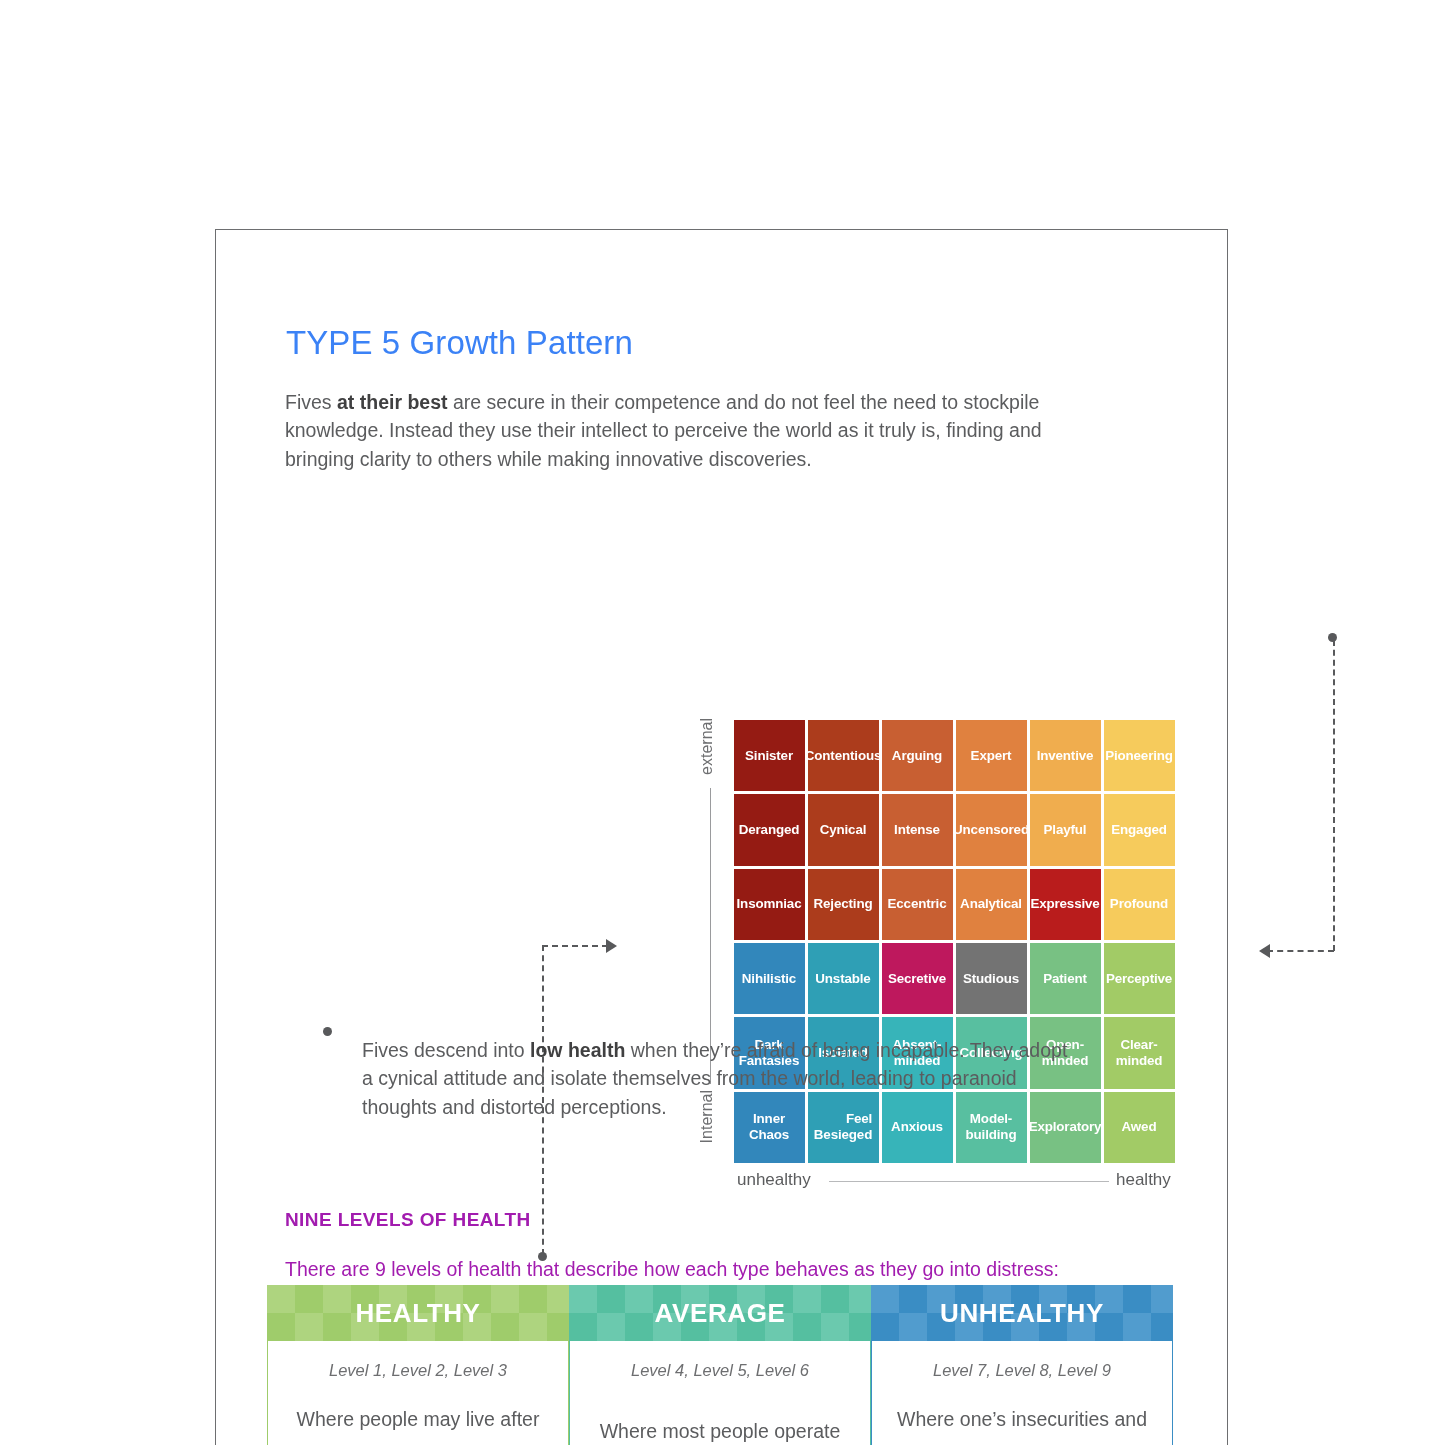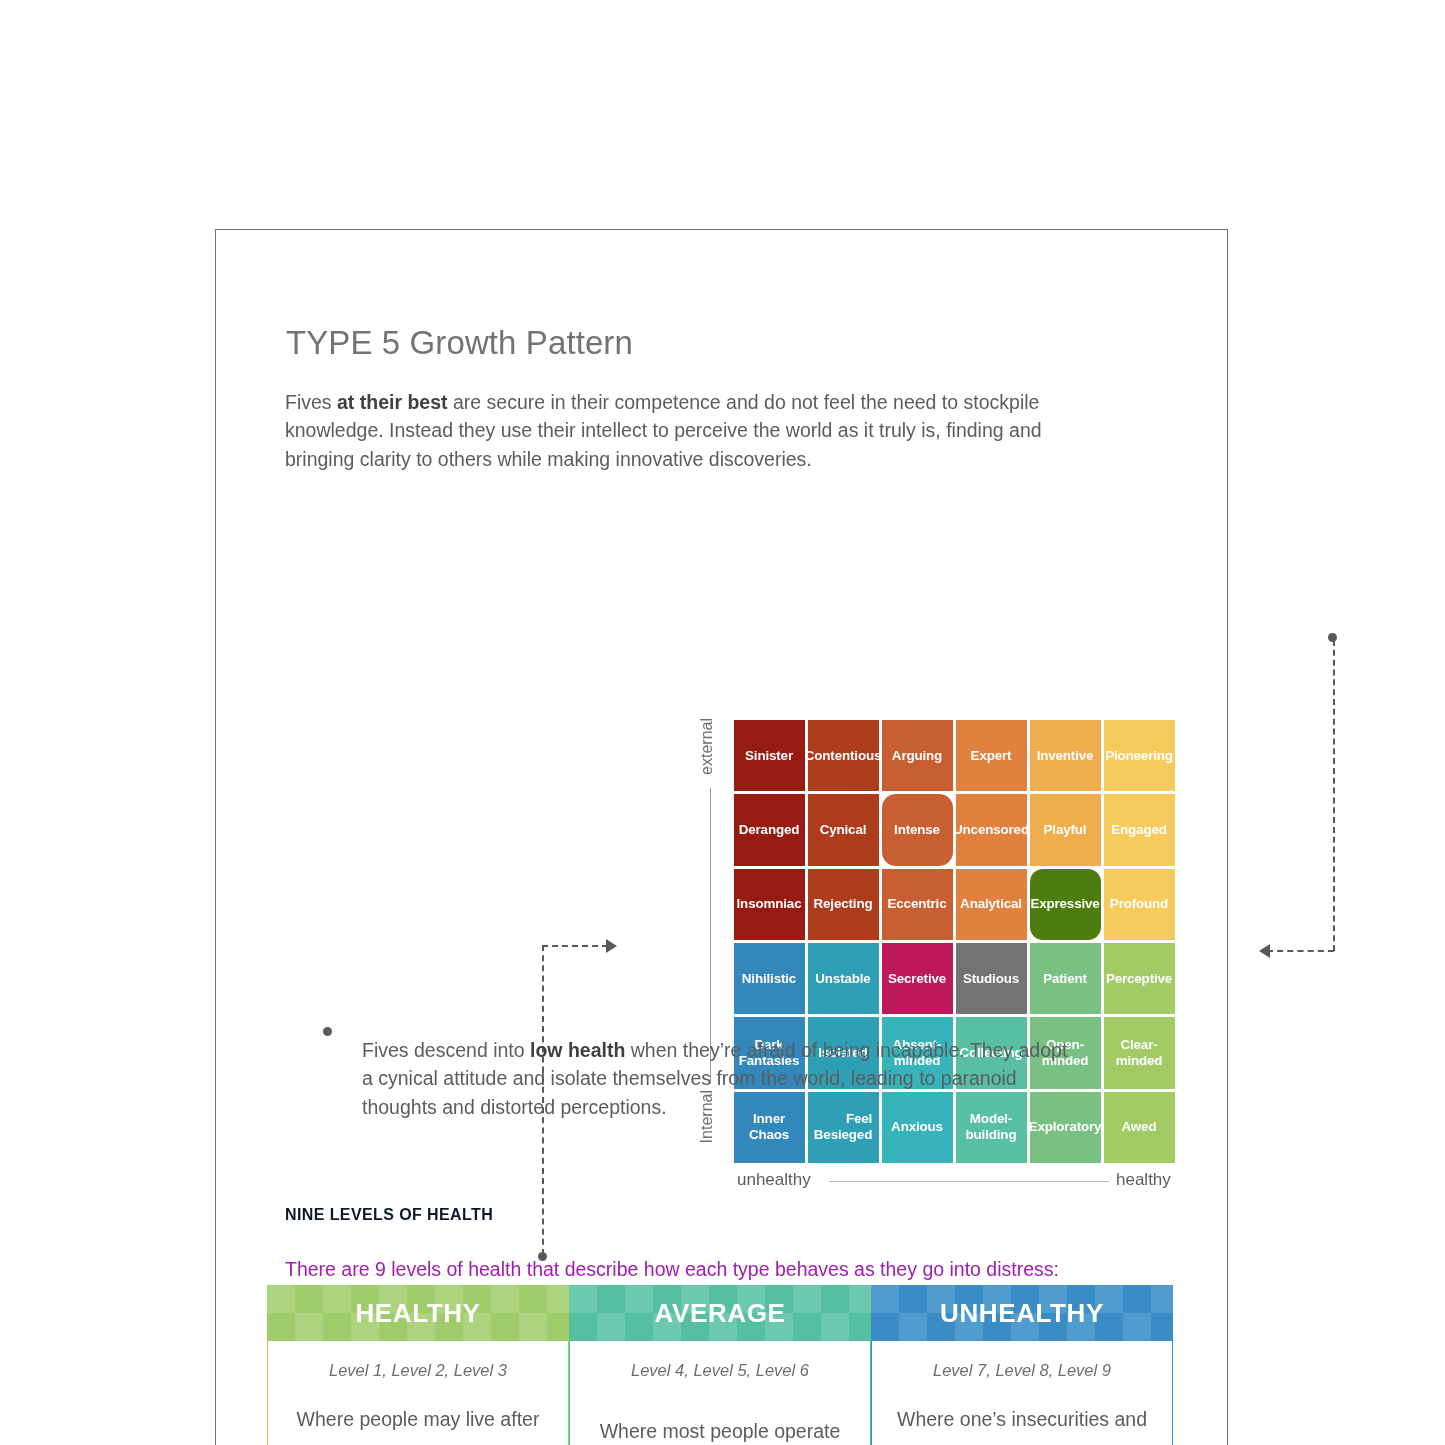--- a/index.html
+++ b/index.html
@@ -29,21 +29,21 @@
     background: #fff;
   }
 
   
   #page-title {
     position: absolute;
     left: 70px;
     top: 72px;
     font-size: 33px;
     font-weight: 400;
-    color: #737373;
+    color: #3b82f6;
     letter-spacing: .1px;
     white-space: nowrap;
   }
 
   #intro-paragraph {
     position: absolute;
     left: 69px;
     top: 138px;
     width: 830px;
     font-size: 19.5px;
@@ -70,24 +70,24 @@
     width: 9px;
     height: 9px;
     border-radius: 50%;
     background: #58595b;
   }
 
   #section-heading {
     position: absolute;
     left: 69px;
     top: 963px;
-    font-size: 16px;
+    font-size: 19px;
     font-weight: 700;
     letter-spacing: .4px;
-    color: #0f172a;
+    color: #a21caf;
     white-space: nowrap;
     text-align: center;
   }
 
   #section-subtitle {
     position: absolute;
     left: 69px;
     top: 1008px;
     font-size: 19.5px;
     color: #a21caf;
@@ -279,31 +279,31 @@
         <div class="matrix-cell" style="background: rgb(149, 27, 19);">Sinister</div>
         <div class="matrix-cell" style="background: rgb(172, 60, 28);">Contentious</div>
         <div class="matrix-cell" style="background: rgb(200, 95, 50);">Arguing</div>
         <div class="matrix-cell" style="background: rgb(224, 129, 63);">Expert</div>
         <div class="matrix-cell" style="background: rgb(240, 173, 78);">Inventive</div>
         <div class="matrix-cell" style="background: rgb(246, 203, 92);">Pioneering</div>
       </div>
       <div class="matrix-row">
         <div class="matrix-cell" style="background: rgb(149, 27, 19);">Deranged</div>
         <div class="matrix-cell" style="background: rgb(172, 60, 28);">Cynical</div>
-        <div class="matrix-cell" style="background: rgb(200, 95, 50); border-radius: 14px;">Intense</div>
+        <div class="matrix-cell" style="background: rgb(200, 95, 50);">Intense</div>
         <div class="matrix-cell" style="background: rgb(224, 129, 63);">Uncensored</div>
         <div class="matrix-cell" style="background: rgb(240, 173, 78);">Playful</div>
         <div class="matrix-cell" style="background: rgb(246, 203, 92);">Engaged</div>
       </div>
       <div class="matrix-row">
         <div class="matrix-cell" style="background: rgb(149, 27, 19);">Insomniac</div>
         <div class="matrix-cell" style="background: rgb(172, 60, 28);">Rejecting</div>
         <div class="matrix-cell" style="background: rgb(200, 95, 50);">Eccentric</div>
         <div class="matrix-cell" style="background: rgb(224, 129, 63);">Analytical</div>
-        <div class="matrix-cell" style="background: #4d7c0f; border-radius: 13px;">Expressive</div>
+        <div class="matrix-cell" style="background: #b91c1c;">Expressive</div>
         <div class="matrix-cell" style="background: rgb(246, 203, 92);">Profound</div>
       </div>
       <div class="matrix-row">
         <div class="matrix-cell" style="background: rgb(50, 135, 187);">Nihilistic</div>
         <div class="matrix-cell" style="background: rgb(47, 159, 181);">Unstable</div>
         <div class="matrix-cell" style="background: #be185d;">Secretive</div>
         <div class="matrix-cell" style="background: #737373;">Studious</div>
         <div class="matrix-cell" style="background: rgb(120, 193, 131);">Patient</div>
         <div class="matrix-cell" style="background: rgb(162, 203, 102);">Perceptive</div>
       </div>

